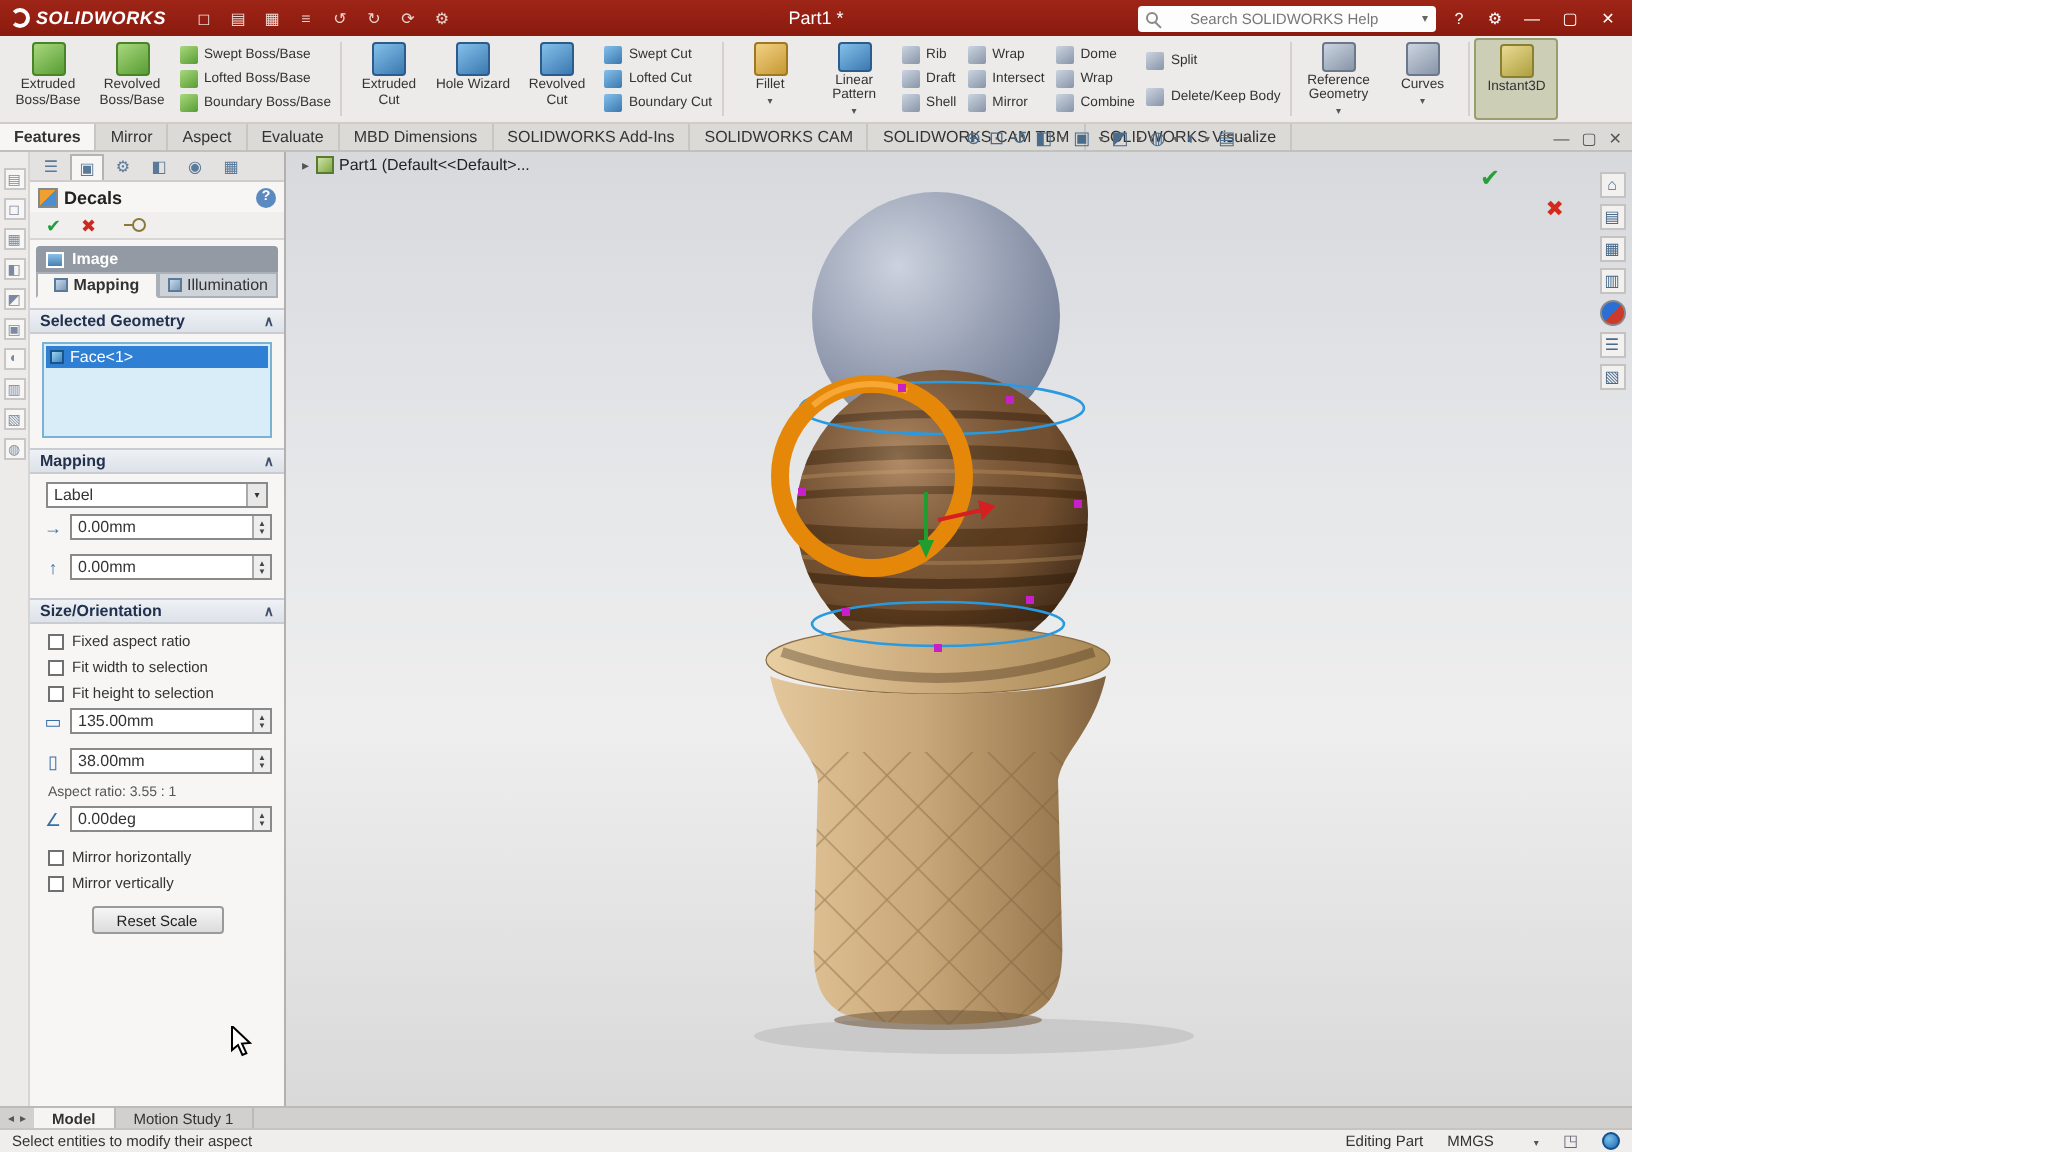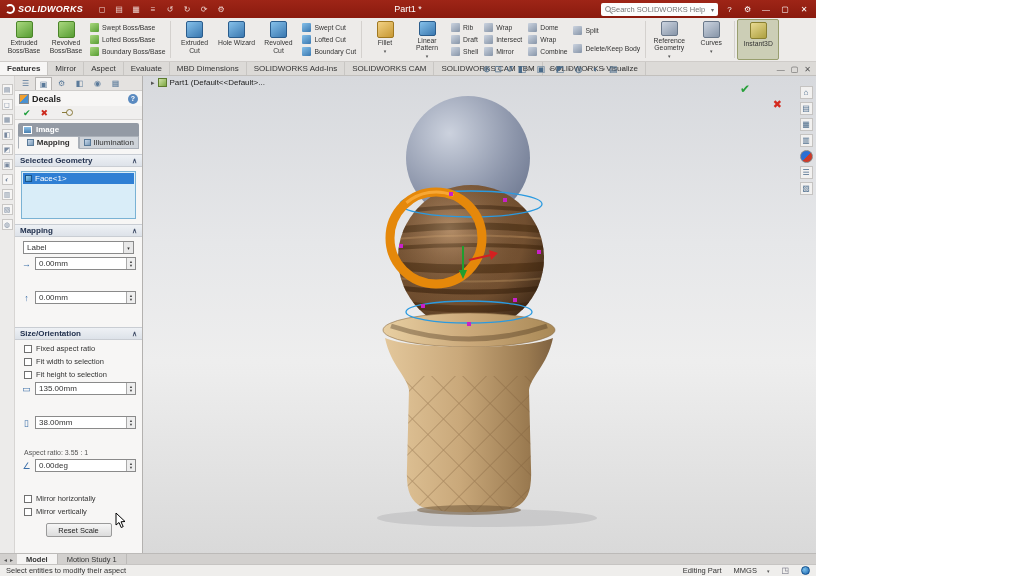--- a/index.html
+++ b/index.html
@@ -8,21 +8,21 @@
   .app{position:absolute;inset:0;width:816px;height:576px;overflow:hidden}
 
   
   .titlebar{position:absolute;left:0;top:0;width:100%;height:18px;background:linear-gradient(#9e2517,#8a1a0e);display:flex;align-items:center;padding:0 5px;color:#fff;z-index:60}
   .brand{display:flex;align-items:center;gap:3px;font-size:9px;font-weight:bold;font-style:italic;letter-spacing:.3px}
   .brand-icon{width:10px;height:10px;border:2px solid #fff;border-left-color:transparent;border-radius:50%;display:inline-block}
   .qa-icons{display:flex;margin-left:12px;gap:3px}
   .qa{min-width:14px;height:13px;display:flex;align-items:center;justify-content:center;font-size:8px;color:#f2dcd7;opacity:.95}
   .title-center{position:absolute;left:0;right:0;text-align:center;font-size:9px;pointer-events:none}
   .tb-right{margin-left:auto;display:flex;align-items:center;gap:5px;z-index:2}
-  .search{display:flex;align-items:center;background:#fdfdfd;border-radius:2px;height:13px;padding:0 4px;gap:0}
+  .search{display:flex;align-items:center;background:#fdfdfd;border-radius:2px;height:13px;padding:0 4px;gap:16px}
   .search input{border:none;outline:none;width:100px;font-size:7.5px;color:#555;font-family:"Liberation Sans",sans-serif;background:transparent}
   .search input::placeholder{color:#777}
   .mag{width:6px;height:6px;border:1.2px solid #888;border-radius:50%;position:relative;display:inline-block}
   .mag::after{content:"";position:absolute;width:4px;height:1.2px;background:#888;transform:rotate(45deg);right:-3px;bottom:-2px}
   .sdd{font-size:6px;color:#666}
   .tbi{width:13px;text-align:center;font-size:8px;color:#fff}
   .winbtn{width:14px;text-align:center;font-size:8px;color:#fff}
 
   
   .ribbon{position:absolute;top:18px;left:0;width:100%;height:44px;background:#edebe9;border-bottom:1px solid #cfccc9;display:flex;align-items:stretch;padding:1px 3px;z-index:55}
@@ -79,21 +79,21 @@
   .stab-ic{width:7px;height:7px;background:linear-gradient(135deg,#c8d8ea,#7a9ab8);border:1px solid #5a7a98}
   .section-h{height:13px;background:linear-gradient(#eef1f5,#dde2e9);border-top:1px solid #c9cdd3;border-bottom:1px solid #c9cdd3;display:flex;align-items:center;padding:0 5px;font-weight:bold;color:#22314e;margin-top:5px;font-size:8px}
   .chev{margin-left:auto;color:#44506a;font-size:7px}
   .chev::before{content:"∧"}
   .sel-box{margin:4px 6px 0;height:48px;background:#d9edf8;border:1px solid #7ab2d4;padding:1px}
   .sel-row{height:11px;background:#2f7fd4;color:#fff;display:flex;align-items:center;gap:3px;padding:0 2px;font-size:8px}
   .face-icon{width:7px;height:7px;background:linear-gradient(135deg,#9ad4f0,#3a84c0);border:1px solid #1a5488;flex:none}
   .drop{margin:4px 8px 0;height:13px;background:#fff;border:1px solid #8a8a8a;display:flex;align-items:center;padding:0 0 0 3px}
   .dda{margin-left:auto;width:10px;align-self:stretch;border-left:1px solid #aaa;display:flex;align-items:center;justify-content:center;font-size:5px;color:#333;background:#e8e8e8}
   .dda::before{content:"▾"}
-  .frow{display:flex;align-items:center;gap:3px;margin:3px 6px 18px}
+  .frow{display:flex;align-items:center;gap:3px;margin:3px 6px 4px}
   .fic{width:11px;font-size:9px;color:#3a6ea8;text-align:center;flex:none}
   .fic.h-off::before{content:"→"} .fic.v-off::before{content:"↑"}
   .fic.wid::before{content:"▭"} .fic.hei::before{content:"▯"} .fic.rot::before{content:"∠"}
   .spin{flex:1;height:13px;background:#fff;border:1px solid #8a8a8a;display:flex;align-items:stretch}
   .spin-val{flex:1;padding:0 3px;font-size:8px;display:flex;align-items:center}
   .spin-btns{width:9px;border-left:1px solid #aaa;display:flex;flex-direction:column;align-items:center;justify-content:center;font-size:4px;color:#444;line-height:4px;background:#eee}
   .spin-btns::before{content:"▲"} .spin-btns::after{content:"▼"}
   .cbrow{display:flex;align-items:center;gap:4px;margin:4px 9px 0;font-size:7.5px}
   .cbox{width:8px;height:8px;background:#fff;border:1px solid #707070;flex:none}
   .aspect{margin:2px 9px 0;font-size:7px;color:#555}
@@ -113,21 +113,21 @@
   .tpi{width:13px;height:13px;background:#f2f1f0;border:1px solid #c5c3c1;display:flex;align-items:center;justify-content:center;font-size:8px;color:#4a6a8a}
   .tpi.ball{background:linear-gradient(135deg,#2a6fd4 50%,#cc3a2a 50%);border-radius:50%;border:1px solid #888}
 
   
   .bottomtabs{position:absolute;left:0;right:0;bottom:12px;height:11px;background:#d2d0ce;display:flex;align-items:stretch;border-top:1px solid #bcbab8;z-index:60}
   .btarrows{display:flex;align-items:center;padding:0 4px;gap:3px;font-size:6px;color:#555}
   .btab{padding:0 9px;font-size:7.5px;display:flex;align-items:center;border-right:1px solid #bcbab8;color:#333;white-space:nowrap}
   .btab.active{background:#f5f4f3;font-weight:bold}
   .statusbar{position:absolute;left:0;right:0;bottom:0;height:12px;background:#efeeec;border-top:1px solid #c6c4c2;display:flex;align-items:center;padding:0 6px;font-size:7.5px;color:#333;z-index:60}
   .status-right{margin-left:auto;display:flex;align-items:center;gap:12px}
-  .ugroup{display:flex;gap:10px}
+  .ugroup{display:flex;gap:20px}
   .udd::before{content:"▾";font-size:5px;color:#555}
   .sicon{font-size:8px;color:#667}
   .globe{width:9px;height:9px;border-radius:50%;background:radial-gradient(circle at 35% 35%,#7ac0ea,#1a64b0);border:1px solid #11508e}
 
   
   .cursor{position:absolute;left:115px;top:513px;z-index:100;pointer-events:none}
 </style>
 </head>
 <body>
 

